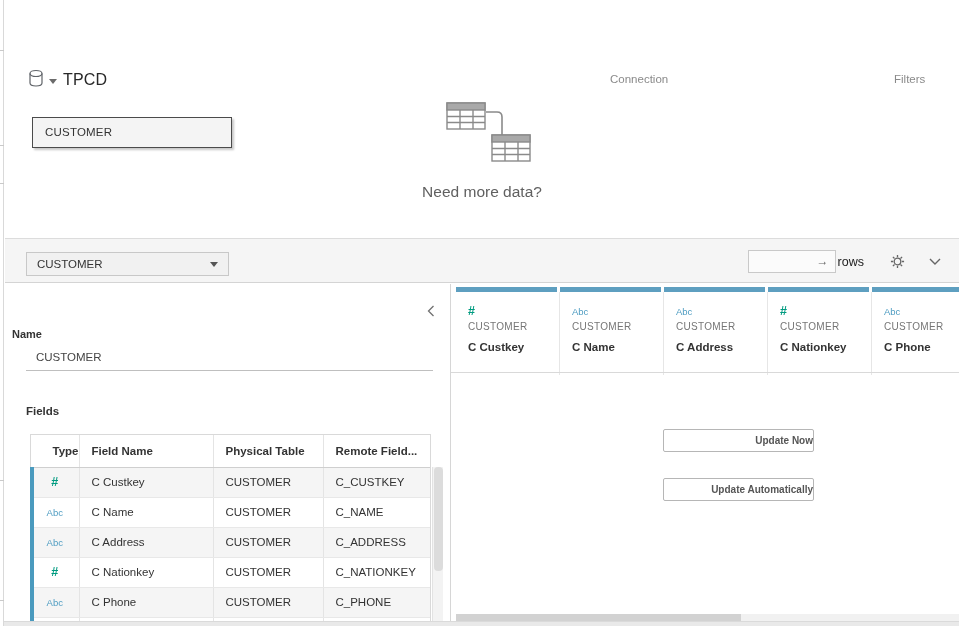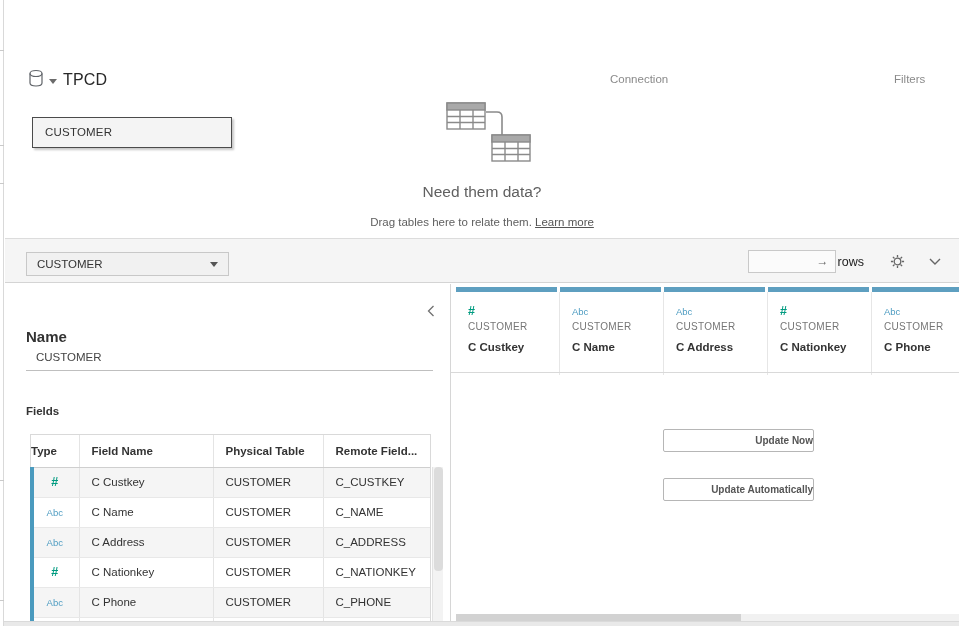--- a/index.html
+++ b/index.html
@@ -48,29 +48,29 @@
   .rows-arrow { position:absolute; right:6px; top:3px; color:#666; font-size:12px; pointer-events:none; }
   .rows-label { font-size:12.5px; color:#222; margin-left:2px; }
   .gear-btn { margin-left:26px; cursor:pointer; display:flex; }
   .chev-btn { margin-left:24px; margin-right:8px; cursor:pointer; display:flex; }
 
   
   .bottom { position:absolute; left:5px; top:284px; right:0; bottom:0; background:#fff; }
   .panel-divider { position:absolute; left:445px; top:0; width:1px; bottom:5px; background:#d6d6d6; }
   .collapse-btn { position:absolute; left:420px; top:17px; cursor:pointer; padding:2px; }
 
-  .name-label { position:absolute; left:21px; top:44px; font-size:15px; font-weight:bold; color:#333; }
+  .name-label { position:absolute; left:7px; top:44px; font-size:11px; font-weight:bold; color:#333; }
   .name-value { position:absolute; left:31px; top:67px; font-size:11.5px; color:#444; }
   .name-underline { position:absolute; left:21px; top:86px; width:407px; height:1px; background:#bfbfbf; }
   .fields-label { position:absolute; left:21px; top:121px; font-size:11.5px; font-weight:bold; color:#333; }
 
   .fields-clip { position:absolute; left:25px; top:150px; width:401px; height:192px; overflow:hidden; border:1px solid #d9d9d9; border-bottom:none; }
   table.fields { border-collapse:collapse; width:400px; table-layout:fixed; }
   table.fields th { font-size:11.5px; font-weight:bold; color:#333; text-align:left; height:32px; padding-left:12px; border-right:1px solid #e4e4e4; border-bottom:1px solid #cfcfcf; background:#fff; white-space:nowrap; overflow:hidden; }
-  table.fields th.c-type { text-align:left; padding-left:0; }
+  table.fields th.c-type { text-align:right; padding-left:0; }
   table.fields td { font-size:11.5px; color:#333; height:30px; padding-left:12px; border-right:1px solid #e4e4e4; border-bottom:1px solid #e8e8e8; white-space:nowrap; overflow:hidden; }
   table.fields td.c-type { text-align:center; padding-left:0; }
   table.fields th:last-child, table.fields td:last-child { border-right:none; }
   tbody.frows tr:nth-child(odd) { background:#f5f5f5; }
   .col-type { width:48px; } .col-fname { width:134px; } .col-ptable { width:110px; } .col-rfield { width:108px; }
   .fields-stripe { position:absolute; left:25px; top:183px; width:4px; height:159px; background:#4a9abe; z-index:3; }
   .dt-number { color:#009b80; font-weight:bold; font-size:12.5px; }
   .dt-string { color:#4f9dc2; font-size:9.5px; font-weight:normal; }
 
   .fields-vscroll { position:absolute; left:427px; top:183px; width:11px; height:154px; background:#f3f3f3; border-left:1px solid #e3e3e3; }
@@ -158,22 +158,21 @@
           <rect x="49" y="35" width="38" height="26"></rect>
           <rect x="49" y="35" width="38" height="7" fill="#a9a9a9"></rect>
           <line x1="62" y1="42" x2="62" y2="61"></line>
             <line x1="75" y1="42" x2="75" y2="61"></line>
           <line x1="49" y1="48.5" x2="87" y2="48.5"></line>
             <line x1="49" y1="54.5" x2="87" y2="54.5"></line>
         </g>
       </svg>
     </div>
 
-    <div class="empty-title">Need them data?</div>
-    <div class="empty-hint"><span>Drag tables here to relate them. </span><span class="learn-more">Learn more</span></div>
+    <div class="empty-title">Need more data?</div>
   </div>
 
   <div class="toolbar">
     <div class="tbl-select">
       <span>CUSTOMER</span>
       <span class="sel-caret"></span>
     </div>
     <div class="rows-wrap">
       <span class="rows-input">
         <input value="" style="">

